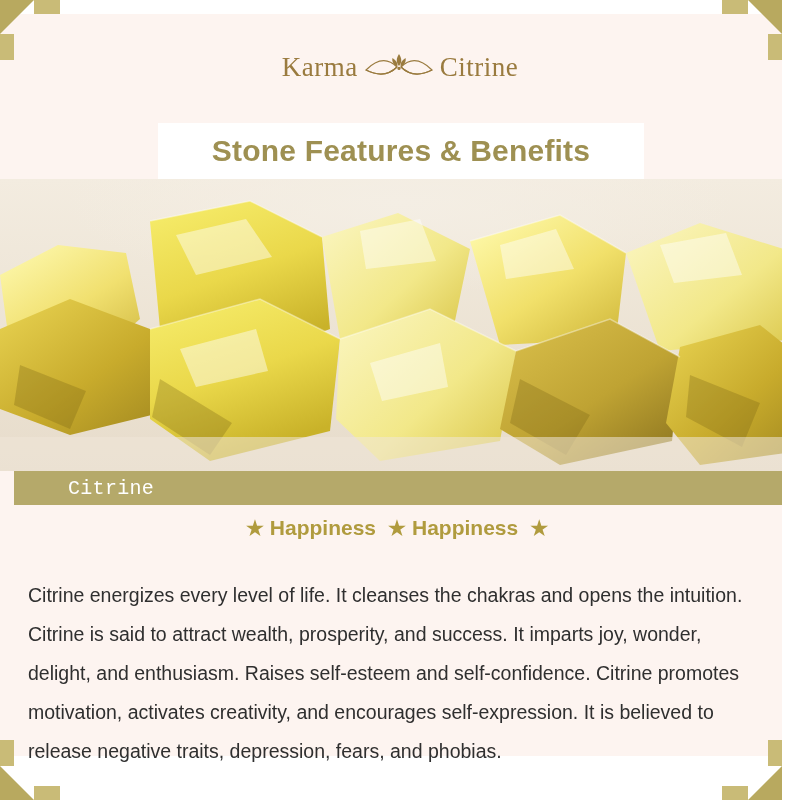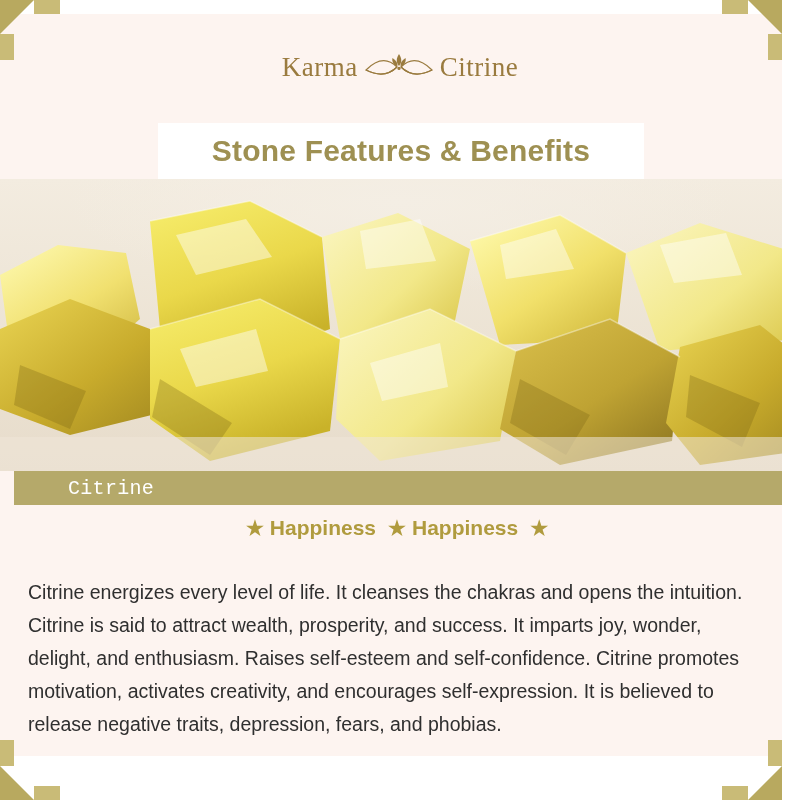--- a/index.html
+++ b/index.html
@@ -183,21 +183,21 @@
   }
   .benefit:first-child .star { margin-left: 0; }
 
   
   .body-copy {
     position: absolute;
     top: 556px;
     left: 28px;
     width: 730px;
     font-size: 19.5px;
-    line-height: 33px;
+    line-height: 39px;
     color: #2f2f2f;
     z-index: 6;
   }
 
   
   .bottom-strip {
     position: absolute;
     left: 0;
     bottom: 0;
     width: 800px;

